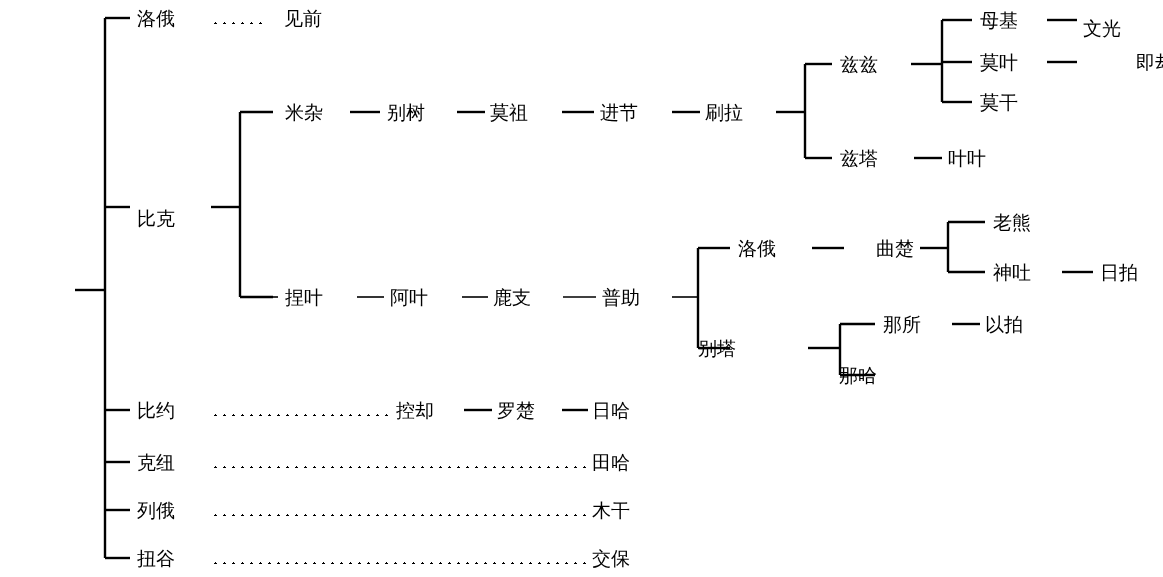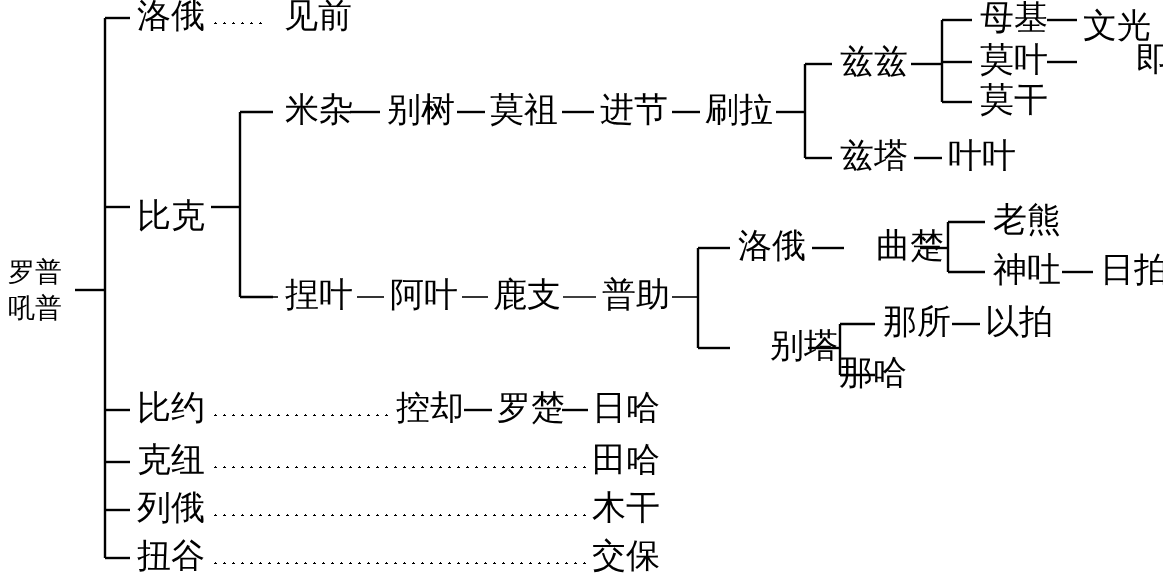--- a/index.html
+++ b/index.html
@@ -1,20 +1,20 @@
 <!DOCTYPE html>
 <html><head>
 <meta charset="utf-8">
 <style>
   html, body { margin: 0; padding: 0; background: #ffffff; }
   body { width: 1163px; height: 577px; position: relative; overflow: hidden;
          font-family: "DejaVu Serif", "Liberation Serif", serif; color: #000; }
   #diagram { position: absolute; left: 0; top: 0; width: 1163px; height: 577px; }
-  .lbl { position: absolute; font-size: 34px; line-height: 30px; white-space: nowrap;
-         transform: translateY(-50%); font-family: Liberation Mono, monospace; }
+  .lbl { position: absolute; font-size: 19px; line-height: 30px; white-space: nowrap;
+         transform: translateY(-50%); }
   .root { position: absolute; left: 8px; top: 254px; font-size: 27px; line-height: 36px; }
   svg line { stroke: #000; stroke-width: 2.4; }
   svg line.thin { stroke-width: 1.6; }
   .dots { position: absolute; height: 2px; transform: translateY(4px);
           background-image: radial-gradient(circle, #000 1.1px, transparent 1.3px);
           background-size: 9px 3px; background-repeat: repeat-x; }
 </style>
 </head>
 <body>
 
@@ -64,24 +64,20 @@
       <line x1="1062" y1="272" x2="1093" y2="272"></line>
       <line x1="808" y1="348" x2="840" y2="348"></line>
       <line x1="840" y1="324" x2="840" y2="375"></line>
       <line x1="840" y1="324" x2="875" y2="324"></line>
       <line x1="840" y1="375" x2="875" y2="375"></line>
       <line x1="952" y1="324" x2="980" y2="324"></line>
       <line x1="464" y1="410" x2="492" y2="410"></line>
       <line x1="562" y1="410" x2="588" y2="410"></line>
     </svg>
 
-  <div class="root">
-    <div>罗普</div>
-    <div>吼普</div>
-  </div>
 
   
   <span class="lbl" style="left:137px;top:18px">洛俄</span>
   <span class="dots" style="left:211px;top:18px;width:56px"></span>
   <span class="lbl" style="left:284px;top:18px">见前</span>
 
   
   <span class="lbl" style="left:137px;top:218px">比克</span>
 
   
@@ -106,21 +102,21 @@
   <span class="lbl" style="left:390px;top:297px">阿叶</span>
   <span class="lbl" style="left:493px;top:297px">鹿支</span>
   <span class="lbl" style="left:602px;top:297px">普助</span>
 
   <span class="lbl" style="left:738px;top:248px">洛俄</span>
   <span class="lbl" style="left:876px;top:248px">曲楚</span>
   <span class="lbl" style="left:993px;top:222px">老熊</span>
   <span class="lbl" style="left:993px;top:272px">神吐</span>
   <span class="lbl" style="left:1100px;top:272px">日拍</span>
 
-  <span class="lbl" style="left:770px;top:348px">别塔</span>
+  <span class="lbl" style="left:698px;top:348px">别塔</span>
   <span class="lbl" style="left:883px;top:324px">那所</span>
   <span class="lbl" style="left:985px;top:324px">以拍</span>
   <span class="lbl" style="left:839px;top:375px">那哈</span>
 
   
   <span class="lbl" style="left:137px;top:410px">比约</span>
   <span class="dots" style="left:211px;top:410px;width:183px"></span>
   <span class="lbl" style="left:396px;top:410px">控却</span>
   <span class="lbl" style="left:497px;top:410px">罗楚</span>
   <span class="lbl" style="left:592px;top:410px">日哈</span>

